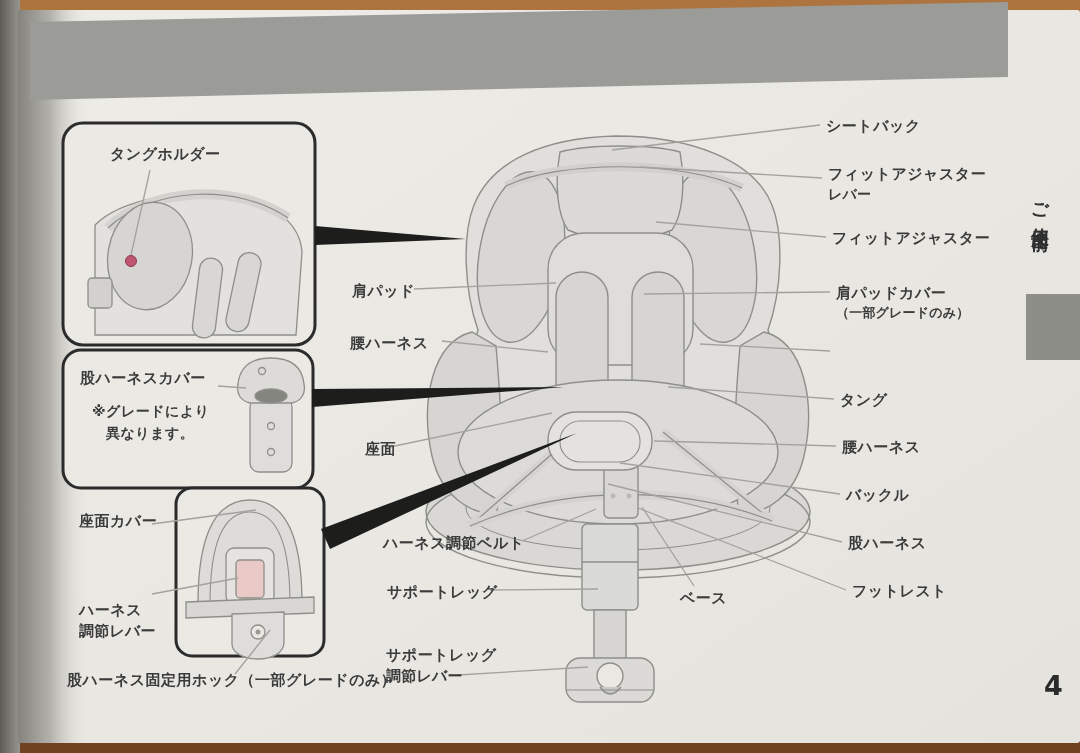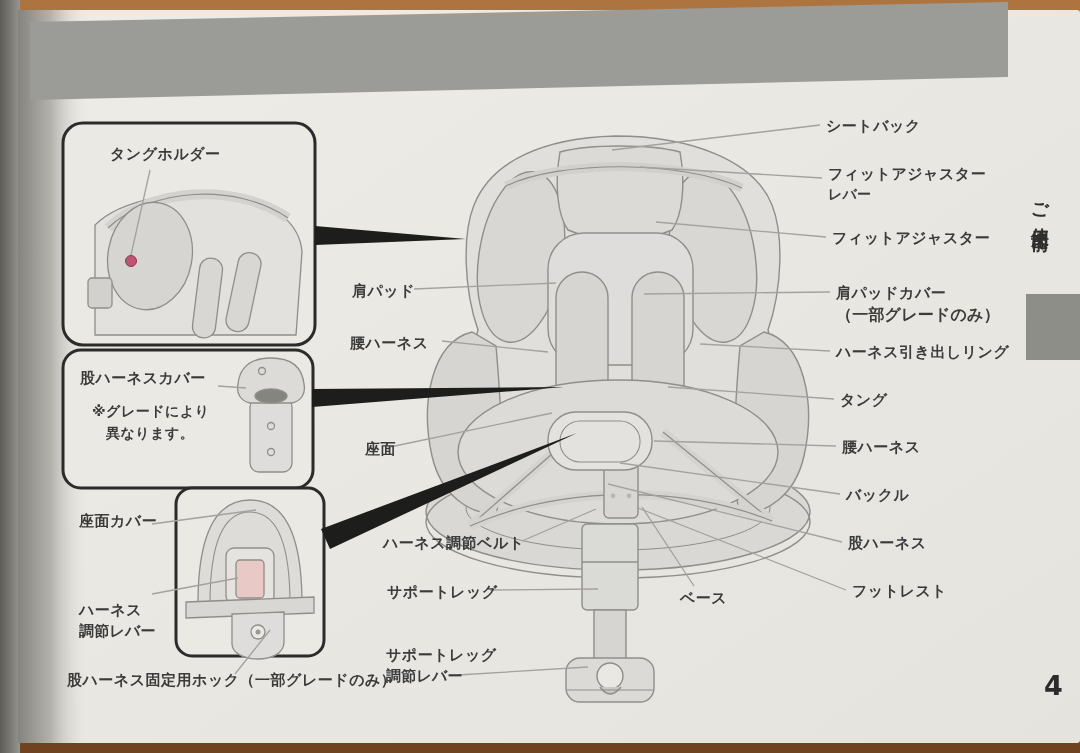--- a/index.html
+++ b/index.html
@@ -1,20 +1,20 @@
 <!DOCTYPE html>
 <html><head>
 <meta charset="utf-8">
 <style>
   html,body{margin:0;padding:0;}
   body{font-family:"DejaVu Sans","Liberation Sans",sans-serif;background:#6f4220;}
   .scene{position:relative;width:1080px;height:753px;overflow:hidden;background:#fde047;}
   .scene svg{position:absolute;left:0;top:0;}
   .lbl{position:absolute;font-size:15px;font-weight:600;color:#3b3b3b;letter-spacing:.5px;white-space:nowrap;line-height:1.4;}
-  .lbl-sub{display:block;font-size:16px;font-weight:600;letter-spacing:.2px;}
+  .lbl-sub{display:block;font-size:13px;font-weight:600;letter-spacing:.2px;}
   .lbl-note{font-size:14px;margin-left:8px;}
   .tab-text{position:absolute;left:1028px;top:190px;writing-mode:vertical-rl;font-size:18px;font-weight:700;color:#2f2f2f;letter-spacing:3px;}
   .page-num{position:absolute;left:1044px;top:670px;font-size:27px;font-weight:700;color:#2b2b2b;}
 </style>
 </head>
 <body>
 
 <div class="scene">
 
 <svg width="1080" height="753" viewBox="0 0 1080 753">
@@ -171,21 +171,20 @@
   <div class="lbl" style="left:826px;top:116px">シートバック</div>
   <div class="lbl" style="left:828px;top:164px">
     <span>フィットアジャスター</span>
     <span class="lbl-sub" style="font-size:14px">レバー</span>
   </div>
   <div class="lbl" style="left:832px;top:228px">フィットアジャスター</div>
   <div class="lbl" style="left:836px;top:283px">
     <span>肩パッドカバー</span>
     <span class="lbl-sub">（一部グレードのみ）</span>
   </div>
-  <div class="lbl" style="left:836px;top:342px">ハーネス引き出しリング</div>
   <div class="lbl" style="left:840px;top:390px">タング</div>
   <div class="lbl" style="left:842px;top:437px">腰ハーネス</div>
   <div class="lbl" style="left:846px;top:485px">バックル</div>
   <div class="lbl" style="left:848px;top:533px">股ハーネス</div>
   <div class="lbl" style="left:852px;top:581px">フットレスト</div>
 
   <div class="lbl" style="left:352px;top:281px">肩パッド</div>
   <div class="lbl" style="left:350px;top:333px">腰ハーネス</div>
   <div class="lbl" style="left:365px;top:439px">座面</div>
   <div class="lbl" style="left:383px;top:533px">ハーネス調節ベルト</div>

